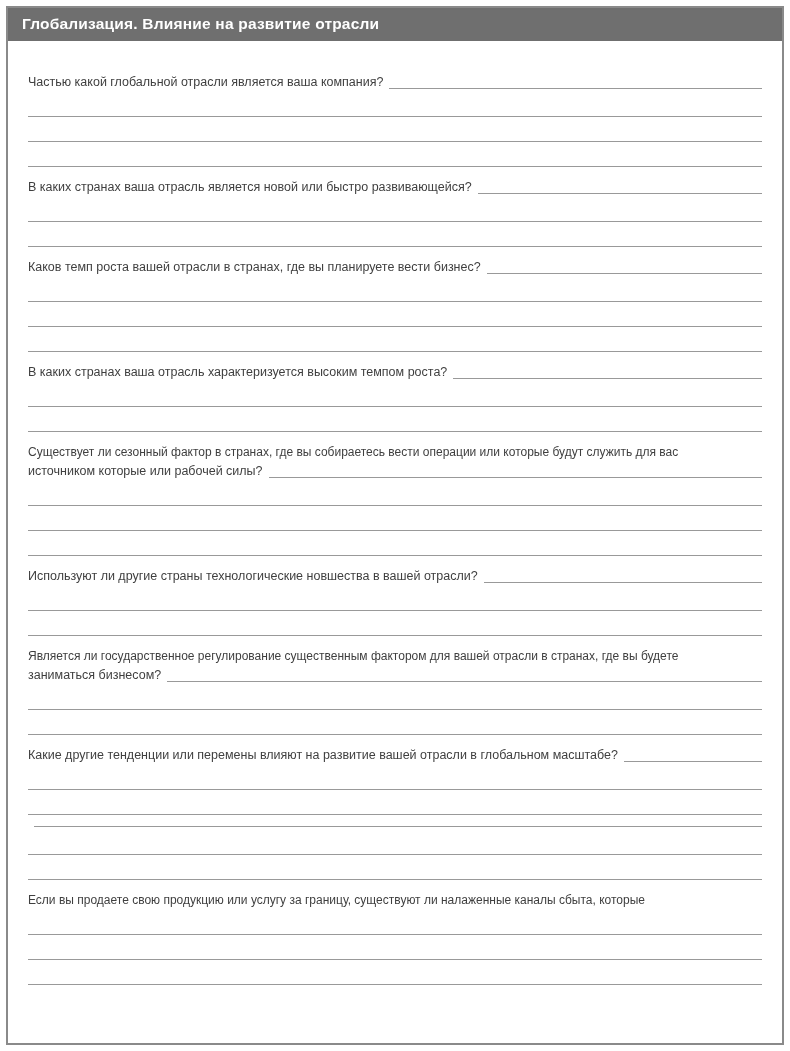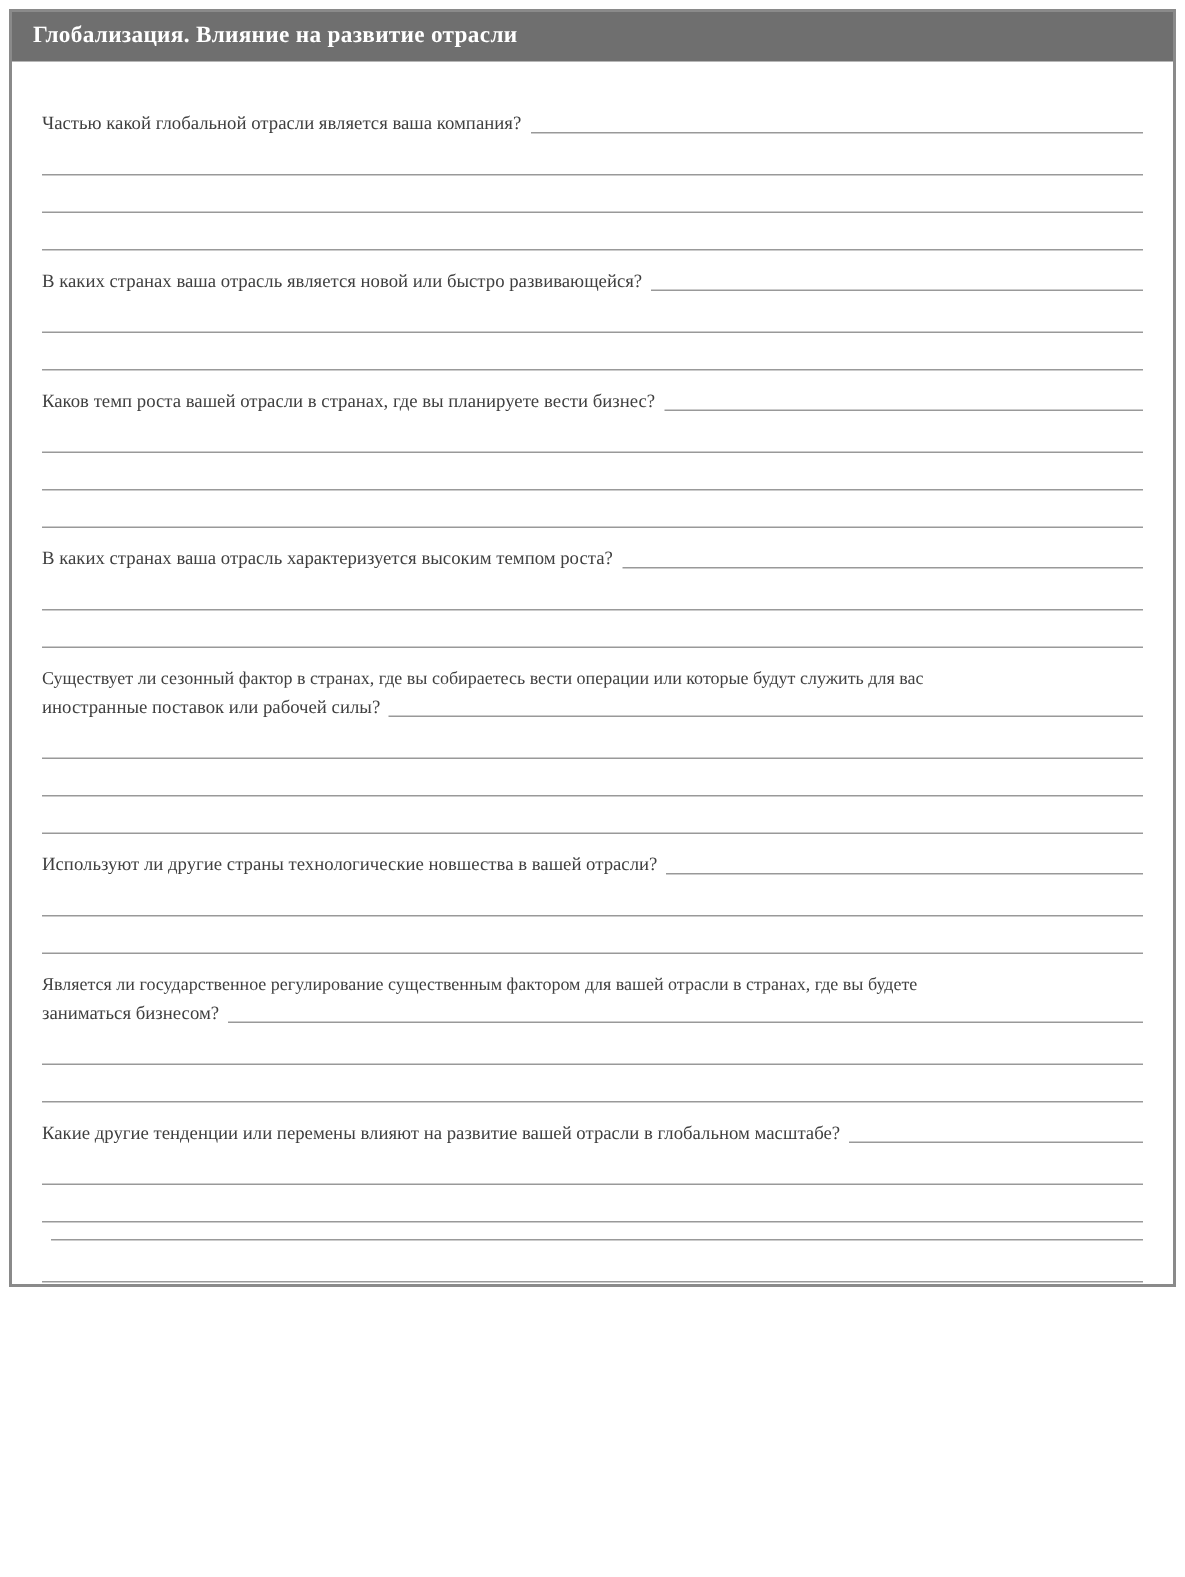--- a/index.html
+++ b/index.html
@@ -4,25 +4,24 @@
 <style>
   * { margin: 0; padding: 0; box-sizing: border-box; }
   html, body {
     width: 790px;
     height: 1051px;
     background: #ffffff;
     font-family: "Liberation Sans", "DejaVu Sans", sans-serif;
   }
   .page {
     margin: 6px;
-    height: 852px;
+    height: 1039px;
     border: 2px solid var(--border-color, #8a8a8a);
     background: #ffffff;
     overflow: hidden;
-    font-family: Liberation Serif, serif;
   }
   .header {
     background: var(--header-bg, #6f6f6f);
     color: var(--header-text, #ffffff);
     font-weight: bold;
     font-size: 15.5px;
     letter-spacing: 0.2px;
     padding: 7px 14px 8px 14px;
   }
   .content {
@@ -98,21 +97,21 @@
         <div class="q-last-line">
           <span class="q-text">В каких странах ваша отрасль характеризуется высоким темпом роста?</span>
           <span class="blank-fill"></span>
         </div>
         <div class="answer-line"></div>
         <div class="answer-line"></div>
       </div>
       <div class="q-block">
         <div class="q-text-line"><span class="q-text">Существует ли сезонный фактор в странах, где вы собираетесь вести операции или которые будут служить для вас</span></div>
         <div class="q-last-line">
-          <span class="q-text">иностранные поставок или рабочей силы?</span>
+          <span class="q-text">источником которые или рабочей силы?</span>
           <span class="blank-fill"></span>
         </div>
         <div class="answer-line"></div>
         <div class="answer-line"></div>
         <div class="answer-line"></div>
       </div>
       <div class="q-block">
         <div class="q-last-line">
           <span class="q-text">Используют ли другие страны технологические новшества в вашей отрасли?</span>
           <span class="blank-fill"></span>
@@ -138,18 +137,19 @@
         <div class="answer-line"></div>
       </div>
       <div class="q-block">
         <div class="q-last-line">
           <span class="blank-fill"></span>
         </div>
         <div class="answer-line"></div>
         <div class="answer-line"></div>
       </div>
       <div class="q-block">
+        <div class="q-text-line"><span class="q-text">Если вы продаете свою продукцию или услугу за границу, существуют ли налаженные каналы сбыта, которые</span></div>
         <div class="answer-line"></div>
         <div class="answer-line"></div>
         <div class="answer-line"></div>
       </div>
     </div>
 </div>
 
 </body></html>

